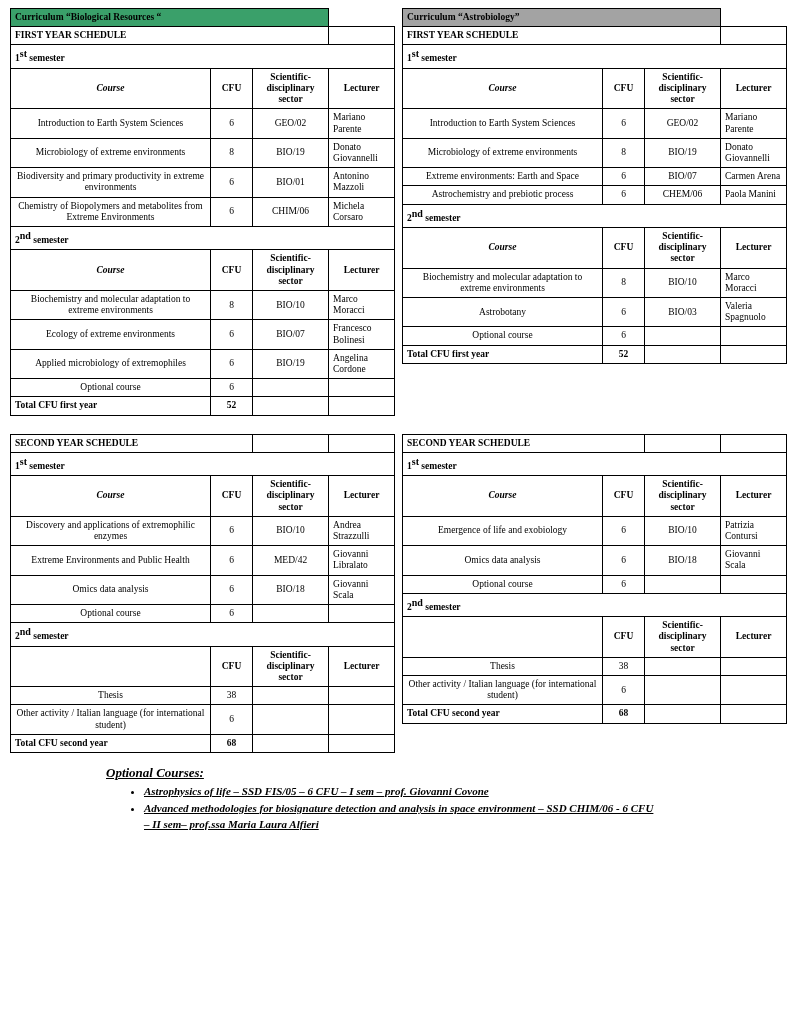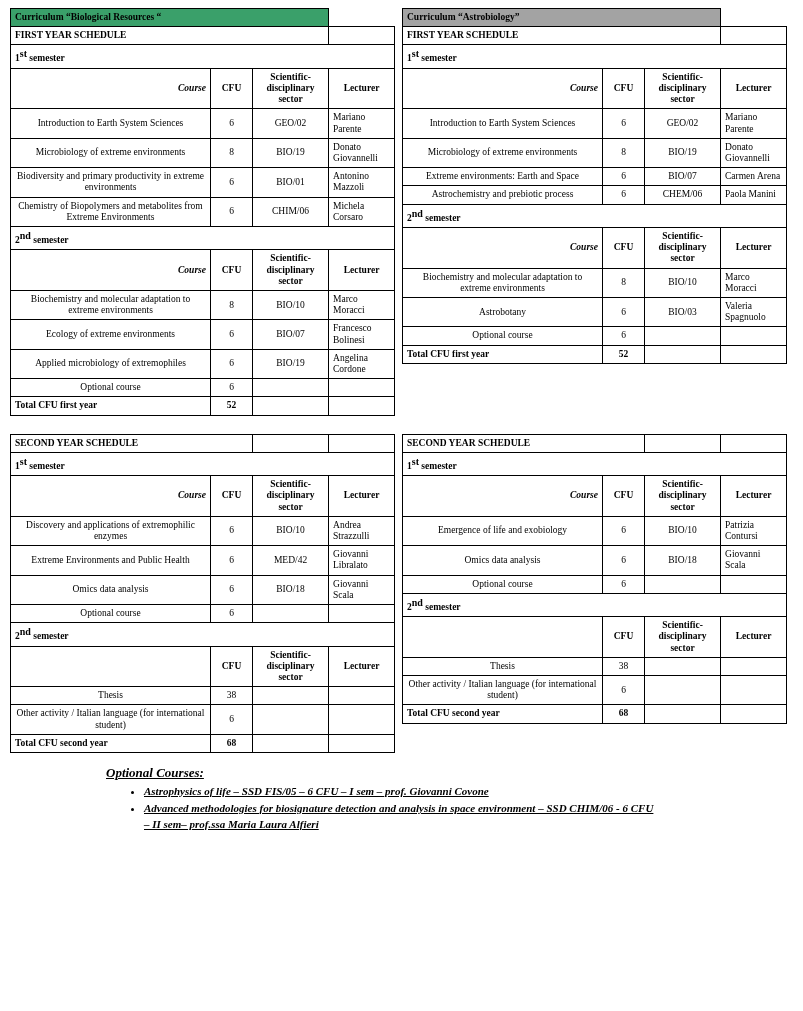--- a/index.html
+++ b/index.html
@@ -62,21 +62,21 @@
   }
   .sem-row sup { font-size: 10px; }
   .colhdr td {
     font-weight: bold;
     text-align: center;
     font-size: 9.5px;
     padding: 4px 3px;
     line-height: 1.1;
   }
   .colhdr td.course-h {
-    text-align: right;
+    text-align: center;
     font-style: italic;
   }
   td.course { text-align: center; }
   td.ctr { text-align: center; }
   td.lect { text-align: left; font-size: 8.6px; line-height: 1.15; }
   .total td {
     font-weight: bold;
     font-size: 10px;
     padding: 6px 4px;
   }

